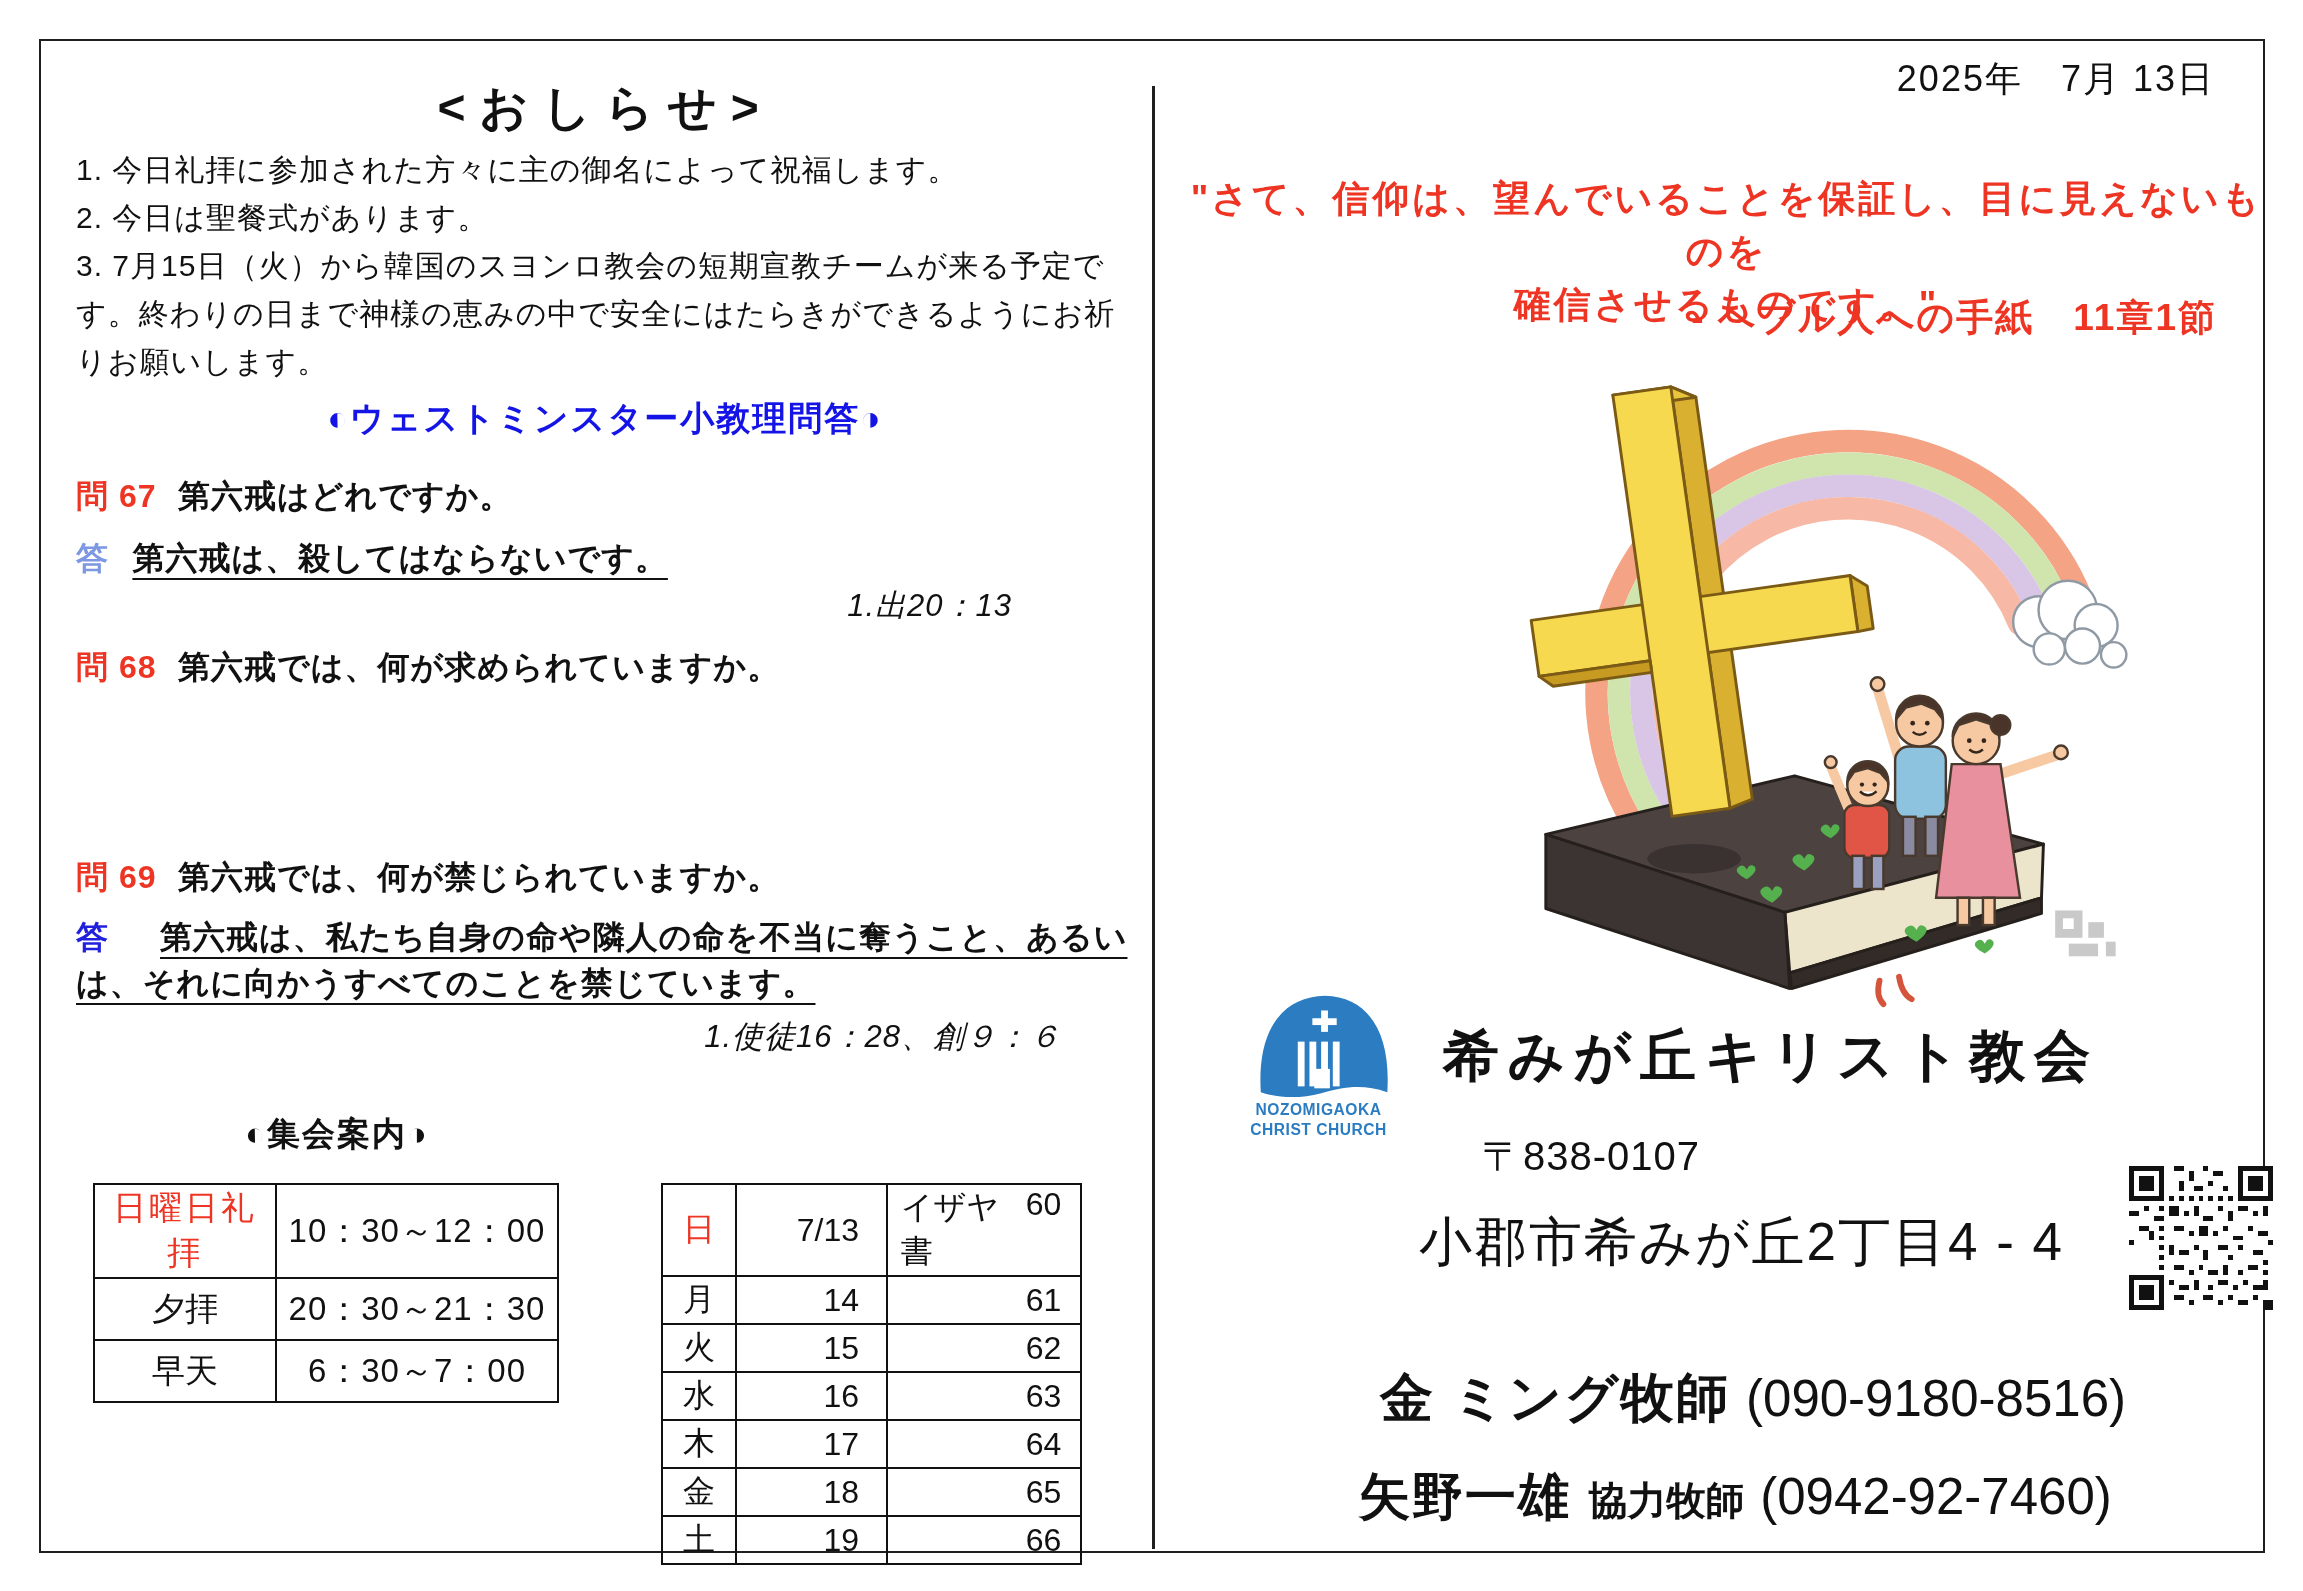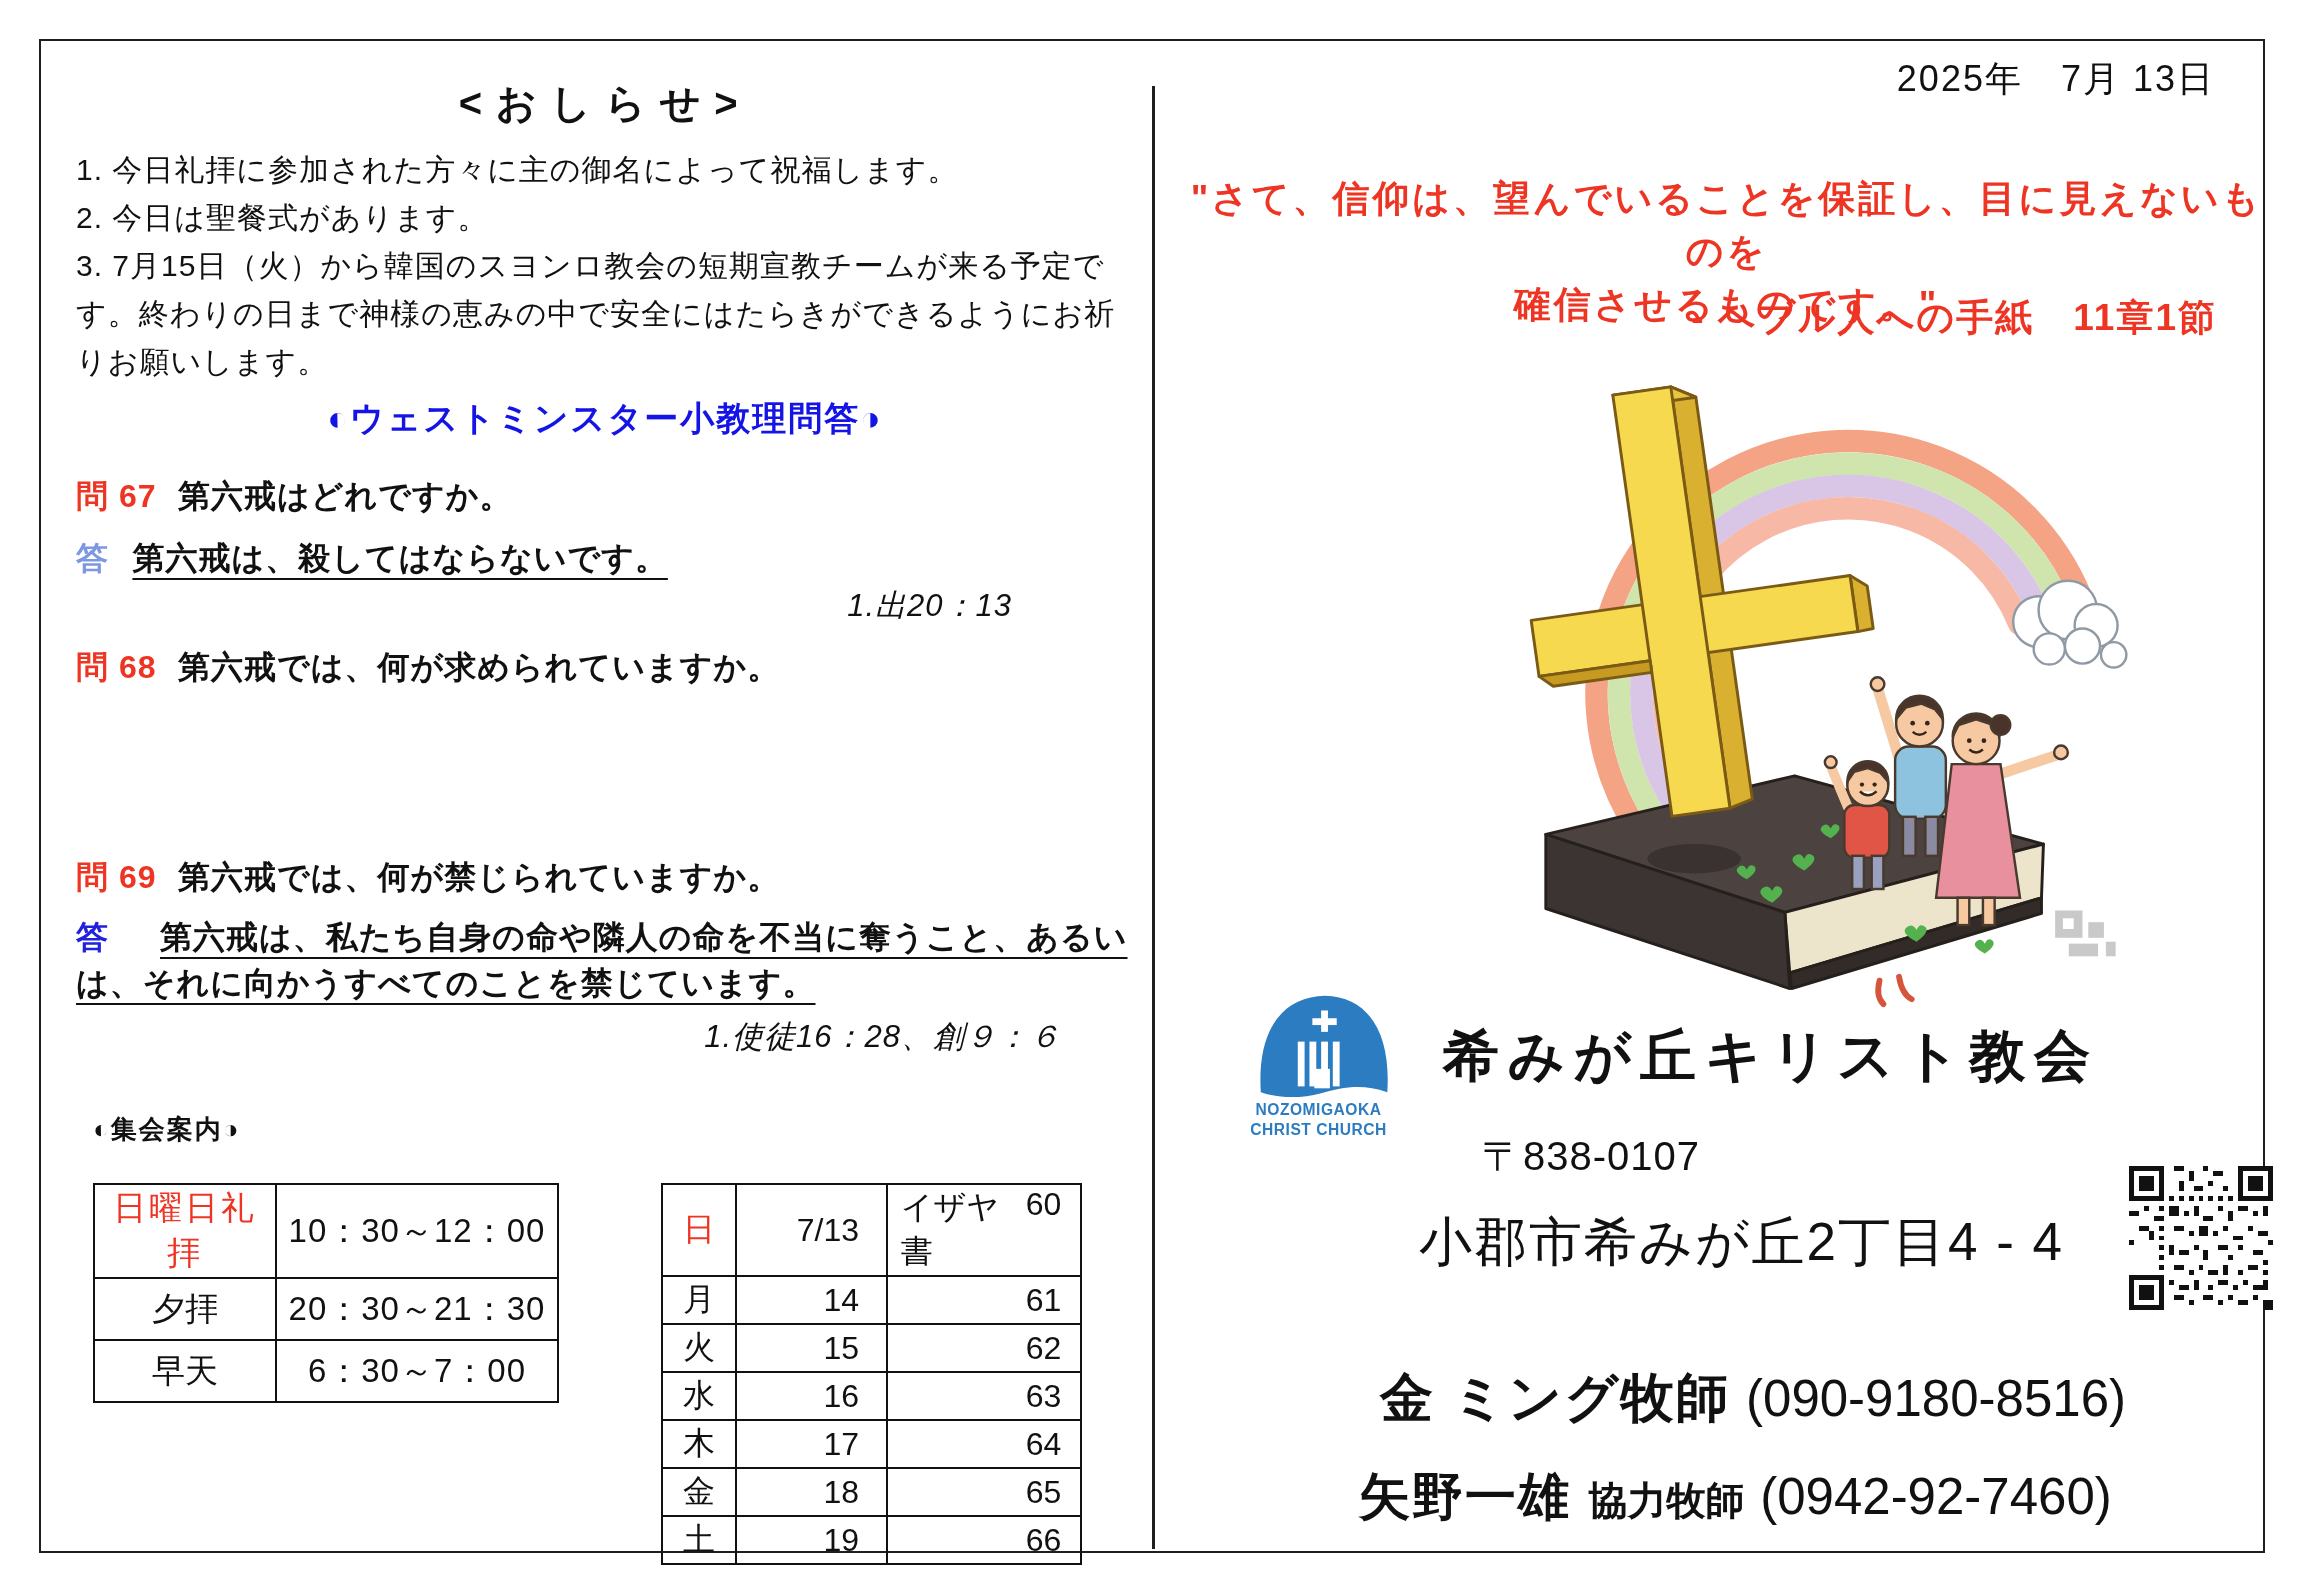--- a/index.html
+++ b/index.html
@@ -5,36 +5,36 @@
   html,body{margin:0;padding:0;background:#ffffff;}
   .page{
     position:relative;width:2304px;height:1592px;background:#ffffff;overflow:hidden;
     font-family:"Liberation Sans","DejaVu Sans",sans-serif;color:#111;
   }
   .abs{position:absolute;}
   .frame{left:39px;top:39px;width:2222px;height:1510px;border:2.9px solid #1f1f1f;}
   .divider{left:1152px;top:86px;width:2.9px;height:1463px;background:#1f1f1f;}
 
   
-  .lc-title{left:76px;top:76px;width:1058px;text-align:center;font-size:40px;font-weight:700;letter-spacing:13.7px;}
+  .lc-title{left:76px;top:76px;width:1058px;text-align:center;font-size:48px;font-weight:700;letter-spacing:13.7px;}
   .lc-items{left:76px;top:146px;width:1065px;font-size:30px;line-height:48px;font-weight:500;letter-spacing:1px;}
   .cat-heading{left:76px;top:396px;width:1058px;text-align:center;font-size:34px;font-weight:600;color:var(--blue_heading);letter-spacing:2px;}
   .qa-q{font-size:32px;font-weight:600;letter-spacing:1px;white-space:nowrap;}
   .qa-q .qlab{color:var(--red);margin-right:21.5px;}
   .qa-a{font-size:32px;font-weight:600;letter-spacing:1px;line-height:46px;width:1068px;}
   .qa-a .alab{margin-right:23.4px;}
   .qa-a .alab.light{color:var(--answer_light);}
   .qa-a .alab.strong{color:var(--answer_blue);margin-right:51px;}
   .qa-a .atext{text-decoration:underline;text-decoration-thickness:2.4px;text-underline-offset:8.8px;}
   .qa-ref{font-size:31px;font-style:italic;font-weight:500;text-align:right;letter-spacing:1px;}
   .q67{left:76px;top:475px;} .a67{left:76px;top:535px;} .r67{left:76px;top:585px;width:936px;}
   .q68{left:76px;top:646px;} .a68{left:76px;top:704px;} .r68{left:76px;top:800px;width:1000px;}
   .q69{left:76px;top:856px;} .a69{left:76px;top:914px;} .r69{left:76px;top:1016px;width:985px;}
 
-  .tbl-heading{top:1112px;font-size:26px;font-weight:700;letter-spacing:2px;}
+  .tbl-heading{top:1112px;text-align:center;font-size:33px;font-weight:700;letter-spacing:2px;}
   .mh{left:93px;width:488px;} .dh{left:646px;width:449px;}
   table{border-collapse:collapse;}
   .meet-table{left:93px;top:1183px;width:466px;}
   .meet-table td{border:2.4px solid #111;font-size:33px;font-weight:500;height:58px;text-align:center;}
   .meet-table td.c1{width:182px;} .meet-table td.c2{width:284px;letter-spacing:1px;}
   .meet-table .sun{color:var(--red);font-weight:400;letter-spacing:2.9px;margin-top:12px;}
   .dev-table{left:661px;top:1183px;width:421px;}
   .dev-table td{border:2.4px solid #111;font-size:32px;font-weight:500;height:41px;}
   .dev-table td.d1{width:78px;text-align:center;}
   .dev-table td.d2{width:134px;text-align:right;padding-right:27px;}

